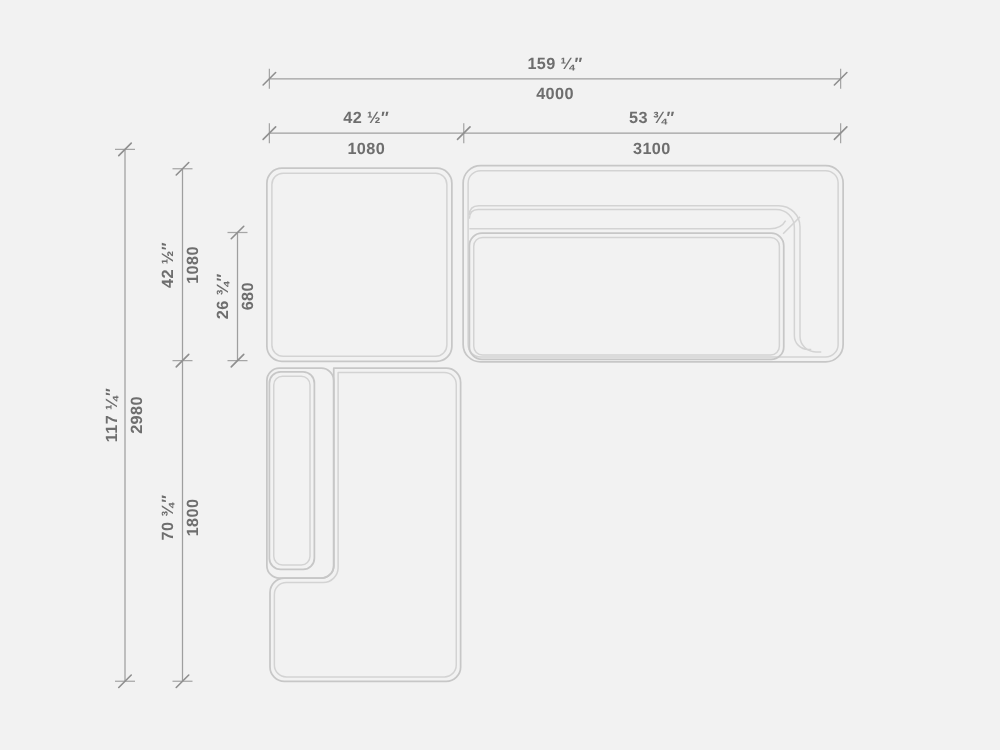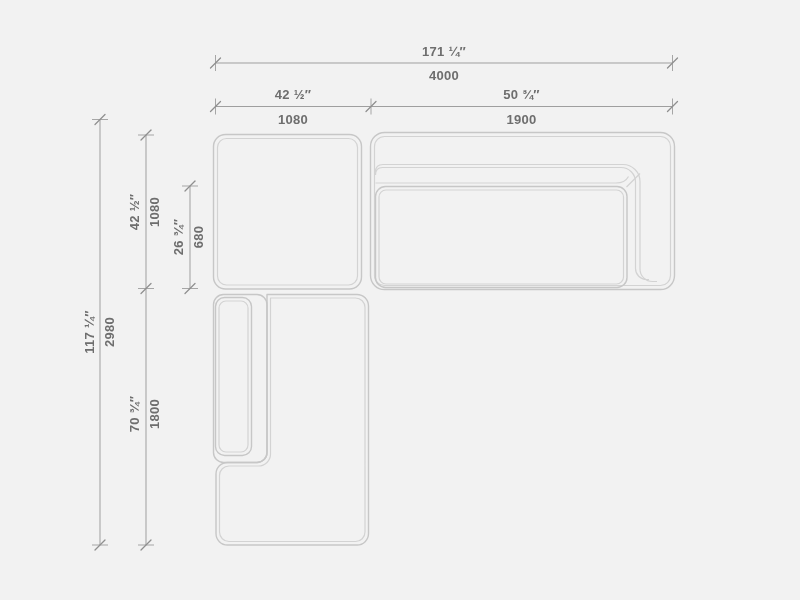--- a/index.html
+++ b/index.html
@@ -103,28 +103,28 @@
         <rect class="furn" x="213.5" y="294.5" width="53.5" height="168" rx="10"></rect>
         <rect class="furn" x="215.5" y="297.5" width="36" height="158" rx="9"></rect>
         <rect class="furn-in" x="219" y="301" width="29" height="151" rx="7"></rect>
 
         <path class="furn" d="M267 294.5 H357 A11.5 11.5 0 0 1 368.5 306 V533.5 A11.5 11.5 0 0 1 357 545 H227.5 A11.5 11.5 0 0 1 216 533.5 V474 A11.5 11.5 0 0 1 227.5 462.5 H257 A10 10 0 0 0 267 452.5 Z"></path>
         <path class="furn-in" d="M270.5 298 H355.5 A9.5 9.5 0 0 1 365 307.5 V532 A9.5 9.5 0 0 1 355.5 541.5 H229 A9.5 9.5 0 0 1 219.5 532 V475.5 A9.5 9.5 0 0 1 229 466 H258.5 A12 12 0 0 0 270.5 454 Z"></path>
       </g>
     </g>
   </svg>
 
-  <div class="lbl" style="left:444px;top:51px">171 ¼″</div>
+  <div class="lbl" style="left:444px;top:51px">159 ¼″</div>
   <div class="lbl" style="left:444px;top:75px">4000</div>
 
   <div class="lbl" style="left:293px;top:94px">42 ½″</div>
   <div class="lbl" style="left:293px;top:118.5px">1080</div>
 
-  <div class="lbl" style="left:521.5px;top:94px">50 ¾″</div>
-  <div class="lbl" style="left:521.5px;top:118.5px">1900</div>
+  <div class="lbl" style="left:521.5px;top:94px">53 ¾″</div>
+  <div class="lbl" style="left:521.5px;top:118.5px">3100</div>
 
   <div class="lbl v" style="left:88.5px;top:332px">117 ¼″</div>
   <div class="lbl v" style="left:108.5px;top:332px">2980</div>
 
   <div class="lbl v" style="left:133.5px;top:212px">42 ½″</div>
   <div class="lbl v" style="left:154px;top:212px">1080</div>
 
   <div class="lbl v" style="left:177.5px;top:237px">26 ¾″</div>
   <div class="lbl v" style="left:198px;top:237px">680</div>
 

